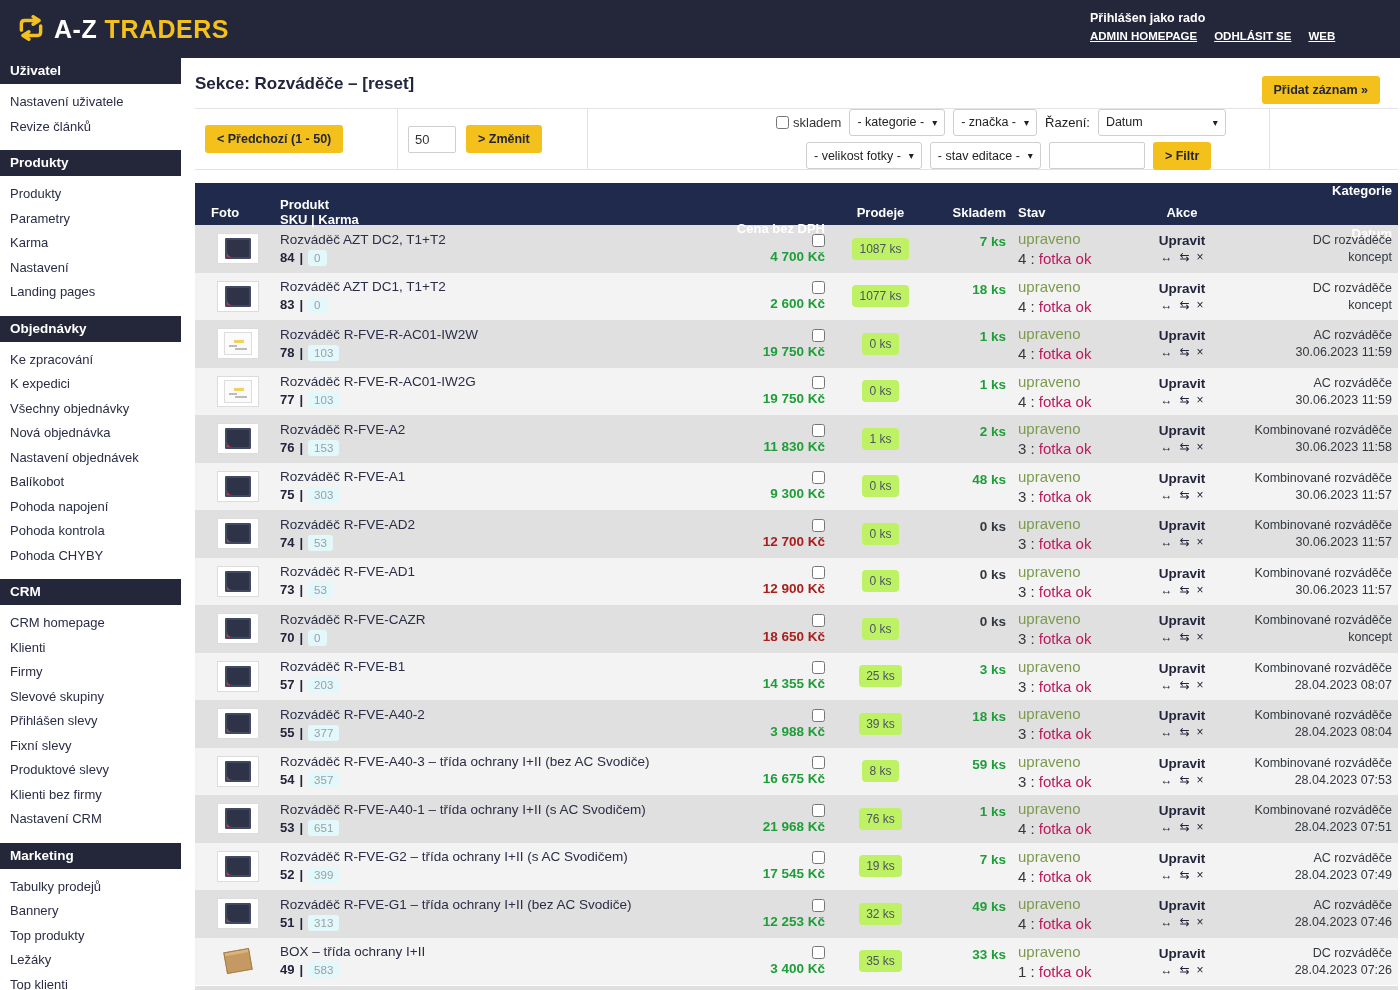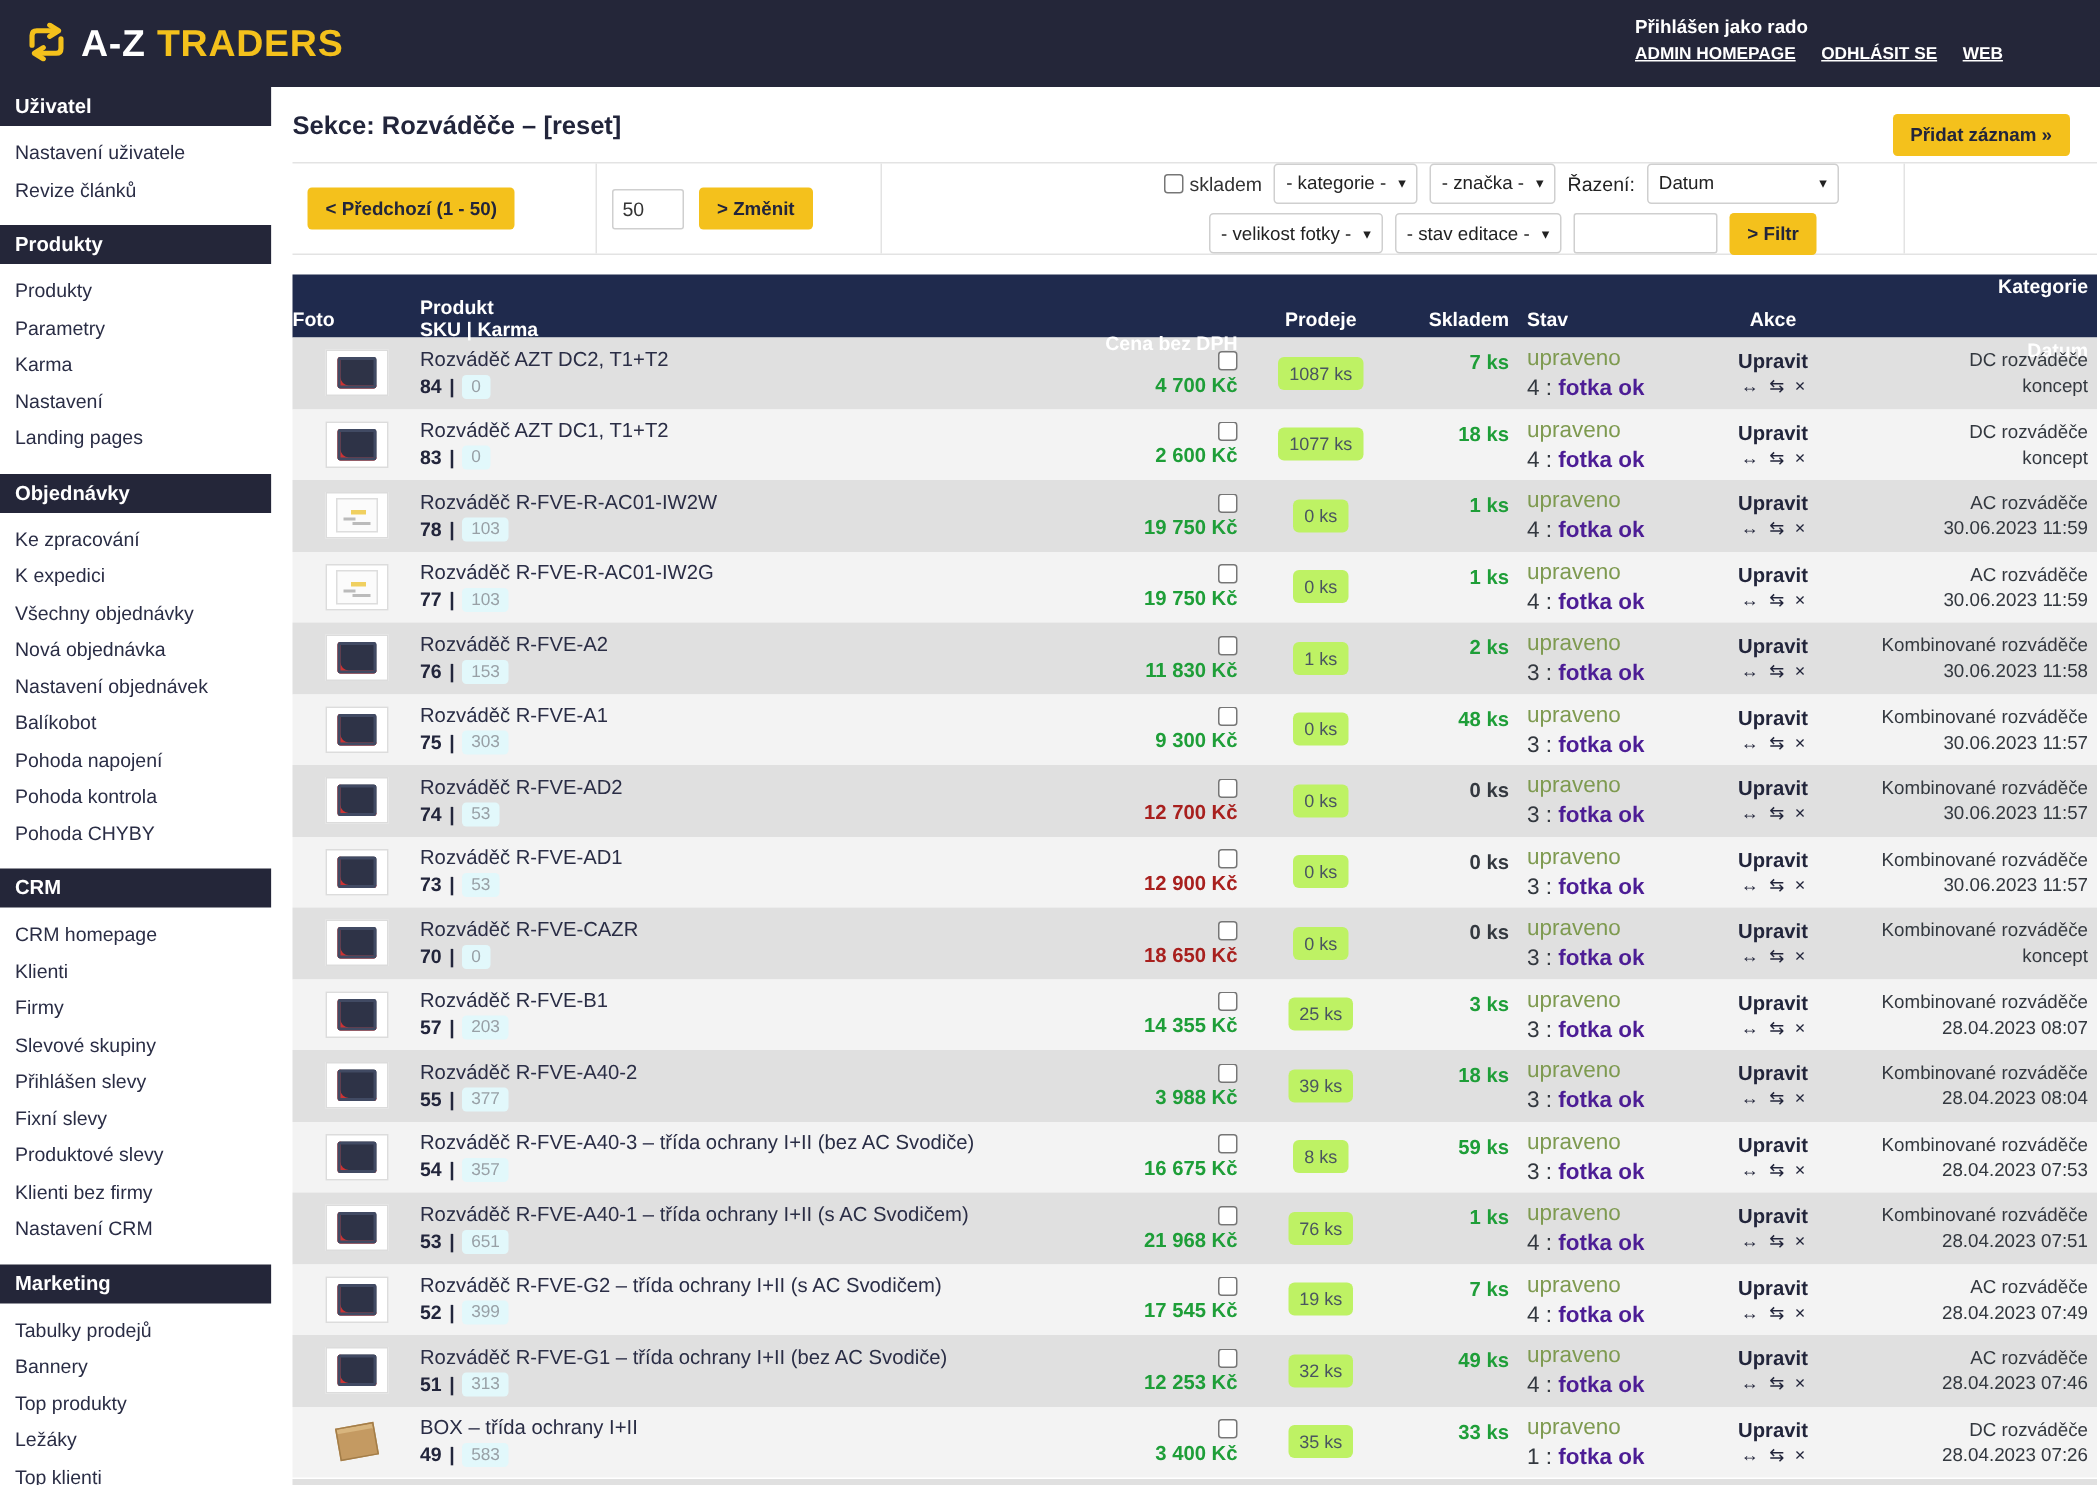--- a/index.html
+++ b/index.html
@@ -61,21 +61,21 @@
   .chev { font-size:10px; color:#222; }
   .razeni-label { font-size:13px; color:#222; }
   .filter-input { width:96px; height:27px; border:1px solid #cfcfcf; border-radius:2px;
     font-size:13px; padding:0 6px; font-family:"Liberation Sans", sans-serif; }
 
   
   .table { margin:13px 2px 0 14px; width:1203px; }
   .grid { display:grid; grid-template-columns:85px 1fr 125px 95px 82px 108px 128px 152px; }
   .thead { background:#1F2A4D; color:#fff; height:42px; font-size:13px; font-weight:bold; }
   .thead > div { display:flex; flex-direction:column; justify-content:center; }
-  .h-foto { }
+  .h-foto { padding-left:16px; }
   .h-prod { }
   .h-cena { align-items:flex-end; justify-content:flex-end !important; padding:0 8px 5px 0; text-align:center; }
   .h-prodeje { align-items:center; }
   .h-skladem { align-items:flex-end; padding-right:4px; }
   .h-stav { padding-left:8px; }
   .h-akce { align-items:center; }
   .h-kat { align-items:flex-end; padding-right:6px; text-align:right;gap:28px; }
 
   .trow { height:47.5px; font-size:13.5px; }
   .trow.odd { background:#E0E0E0; }
@@ -117,21 +117,21 @@
     border-radius:4px; white-space:nowrap; }
 
   .c-sklad { align-items:flex-end; padding-right:4px; font-weight:bold; }
   .c-sklad.green { color:#1E9E38; }
   .c-sklad.dark { color:#33383f; }
   .c-sklad .top { margin-bottom:14px; }
 
   .c-stav { padding-left:8px; gap:3px; font-size:15px; }
   .st1 { color:#7E9A50; }
   .st2 { color:#33383f; }
-  .st2 .stok { color:#4c1d95;font-weight:bold; }
+  .st2 .stok { color:#be185d; }
 
   .c-akce { align-items:center; gap:2px; }
   .uprav { font-weight:bold; color:#22253b; cursor:pointer; font-size:13.5px; }
   .aicons { display:flex; gap:7px; color:#22253b; font-size:12px; }
   .aicons span { cursor:pointer; }
 
   .c-kat { align-items:flex-end; padding-right:6px; gap:3px; font-size:12.5px; color:#33383f; text-align:right; }
 
   .partial-row { height:5px; background:#E0E0E0; margin-top:1px; }
 </style>

